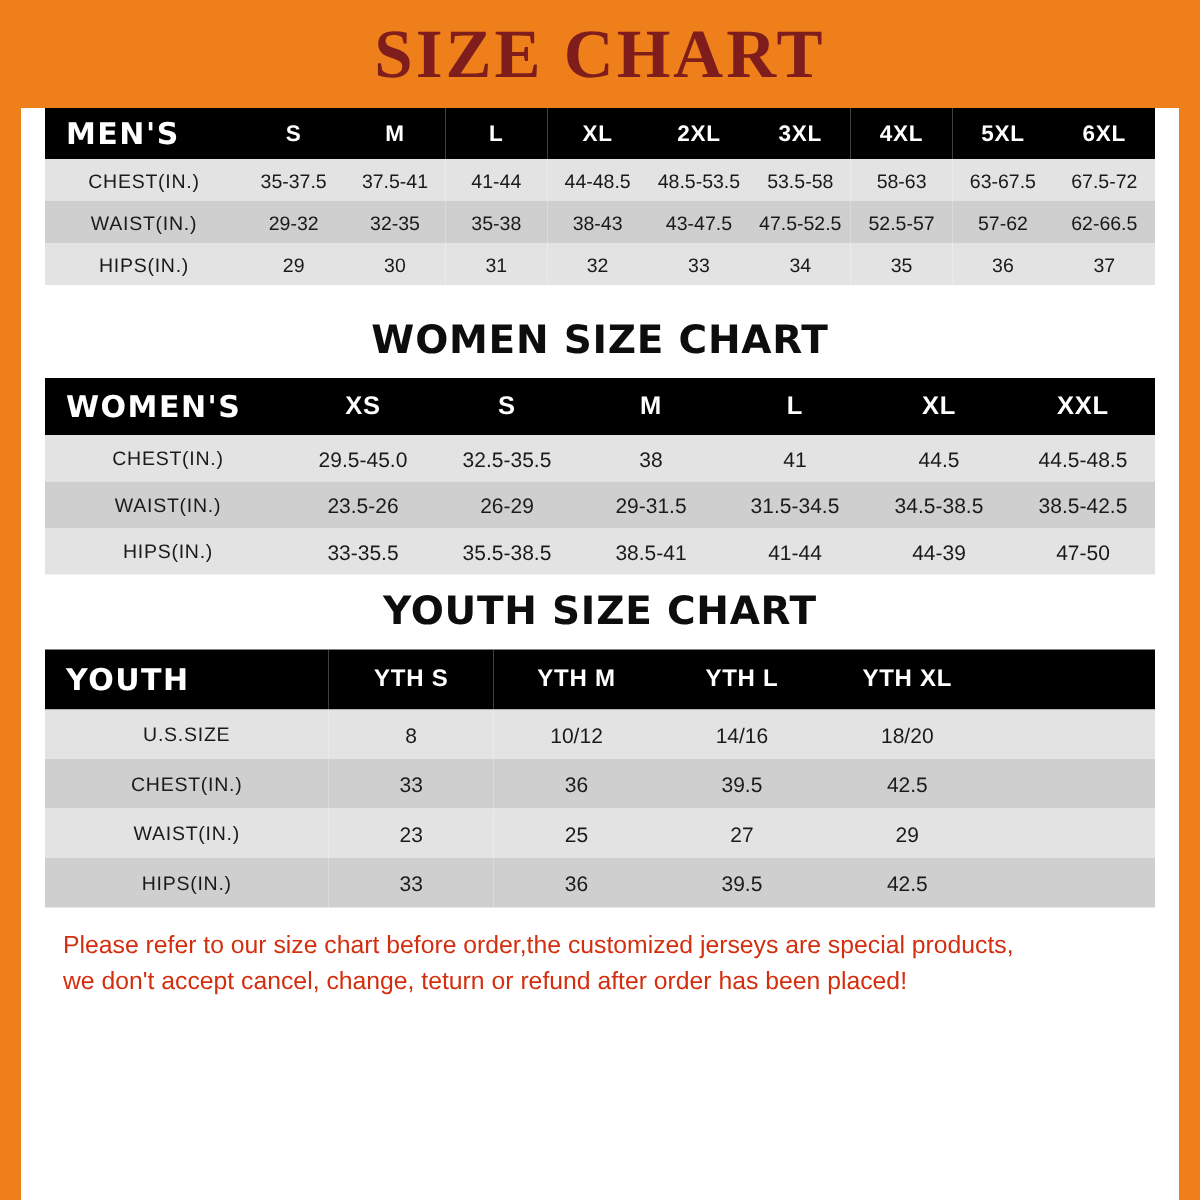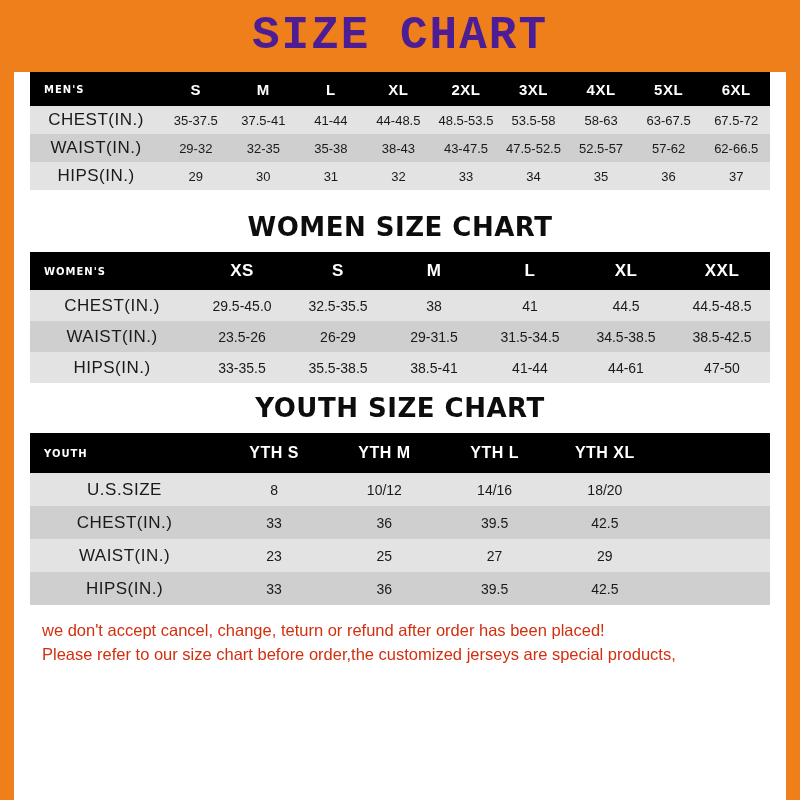--- a/index.html
+++ b/index.html
@@ -24,25 +24,25 @@
     background: #ffffff;
   }
   .banner {
     background: #ef7f1a;
     height: 72px;
     display: flex;
     align-items: center;
     justify-content: center;
   }
   .banner-title {
-    font-family: Liberation Mono, monospace;
+    font-family: Liberation Serif, serif;
     font-weight: bold;
     font-size: 46px;
     letter-spacing: 2px;
-    color: #4c1d95;
+    color: #7f1d1d;
     line-height: 1;
   }
   .content {
     padding: 0 10px;
   }
   .section-title {
     text-align: center;
     font-family: "DejaVu Sans", sans-serif;
     font-weight: bold;
     font-size: 26px;
@@ -74,27 +74,27 @@
     color: #ffffff;
     font-weight: bold;
     height: 34px;
     font-size: 15px;
     letter-spacing: 0.5px;
   }
   table.size-table thead th.row-head {
     text-align: left;
     padding-left: 14px;
     font-family: "DejaVu Sans", sans-serif;
-    font-size: 10px;
+    font-size: 20px;
     letter-spacing: 1px;
   }
   table.size-table tbody tr.alt-light td { background: #e3e3e3; }
   table.size-table tbody tr.alt-dark td { background: #cfcfcf; }
   table.size-table tbody td.row-label {
-    font-size: 17px;
+    font-size: 13px;
     letter-spacing: 0.5px;
     color: #1a1a1a;
   }
 
   
   table.youth-table th,
   table.youth-table td { height: 33px; font-size: 14px; }
   table.youth-table thead th { height: 40px; font-size: 16px; }
 
   table.women-table th,
@@ -208,21 +208,21 @@
           <td>31.5-34.5</td>
           <td>34.5-38.5</td>
           <td>38.5-42.5</td>
         </tr>
         <tr class="alt-light">
           <td class="row-label">HIPS(IN.)</td>
           <td>33-35.5</td>
           <td>35.5-38.5</td>
           <td>38.5-41</td>
           <td>41-44</td>
-          <td>44-61</td>
+          <td>44-39</td>
           <td>47-50</td>
         </tr>
       </tbody>
     </table>
 
     <div class="section-title m-title-3">YOUTH SIZE CHART</div>
     <table class="size-table youth-table">
       <thead>
         <tr>
           <th class="row-head" style="width:175px">YOUTH</th>
@@ -263,18 +263,18 @@
           <td>33</td>
           <td>36</td>
           <td>39.5</td>
           <td>42.5</td>
           <td></td>
         </tr>
       </tbody>
     </table>
 
     <div class="footer-note">
+      <div>Please refer to our size chart before order,the customized jerseys are special products,</div>
       <div>we don't accept cancel, change, teturn or refund after order has been placed!</div>
-      <div>Please refer to our size chart before order,the customized jerseys are special products,</div>
     </div>
 
   </div>
 </div>
 
 </body></html>

